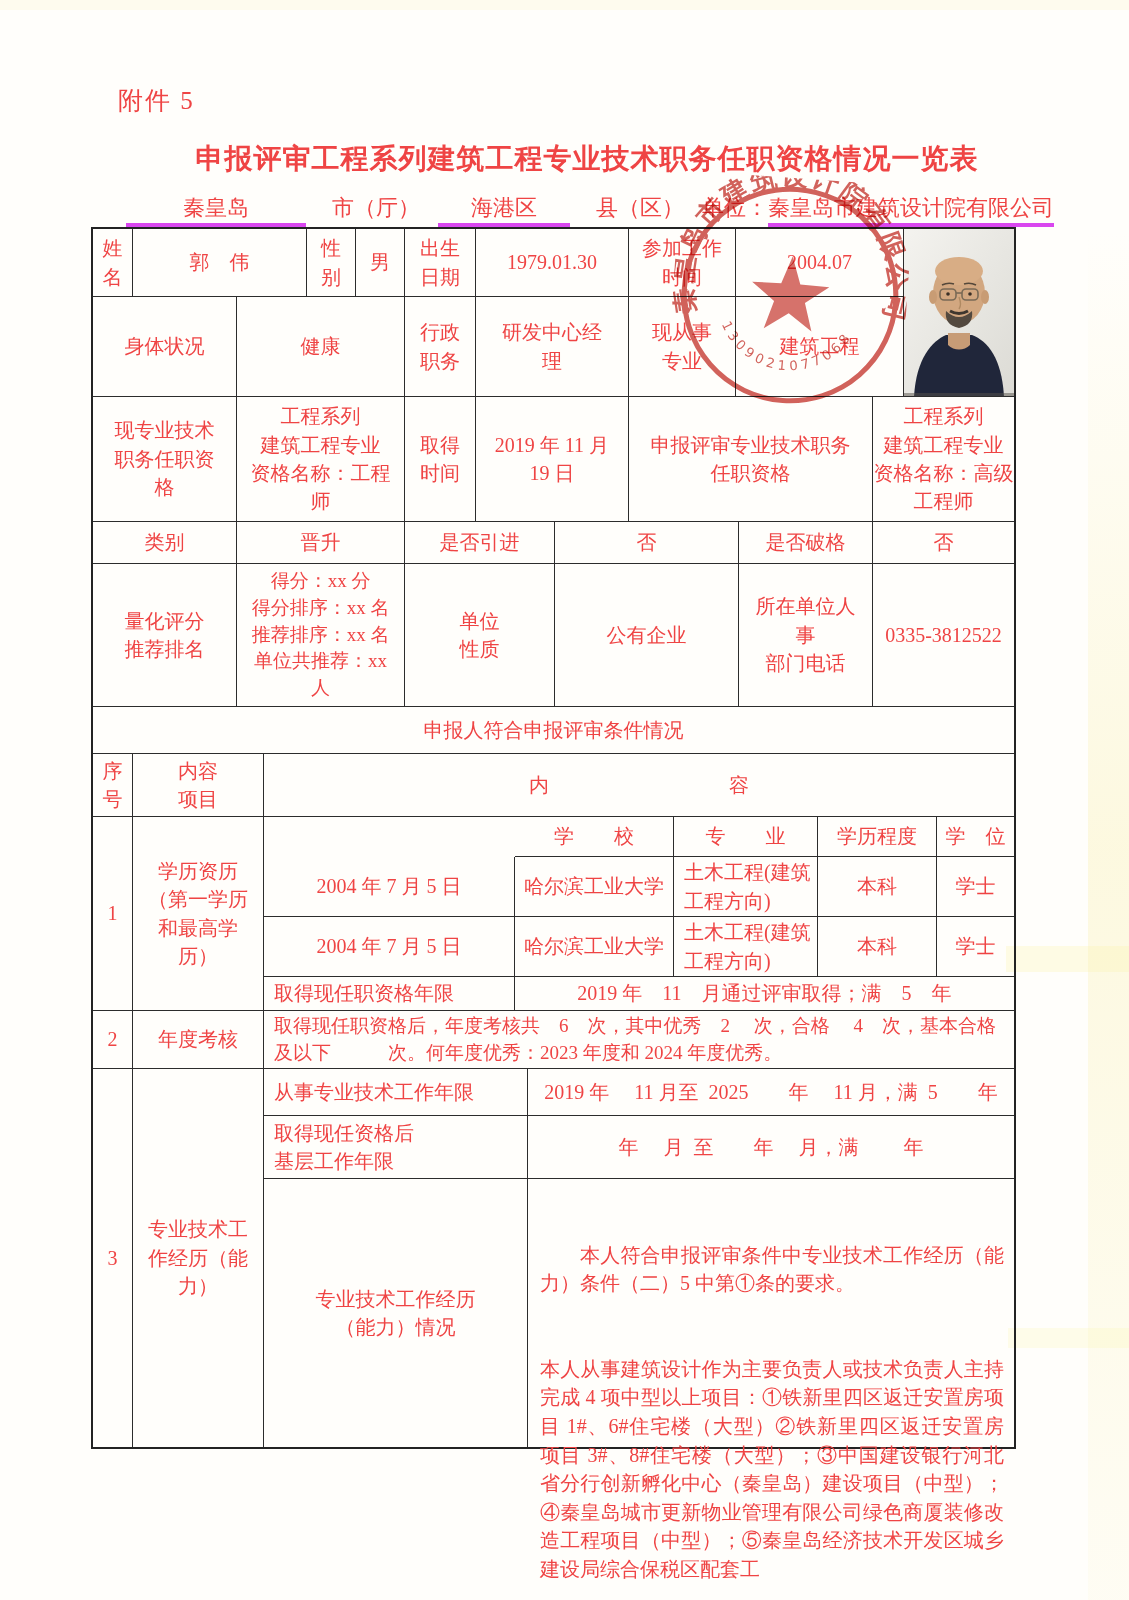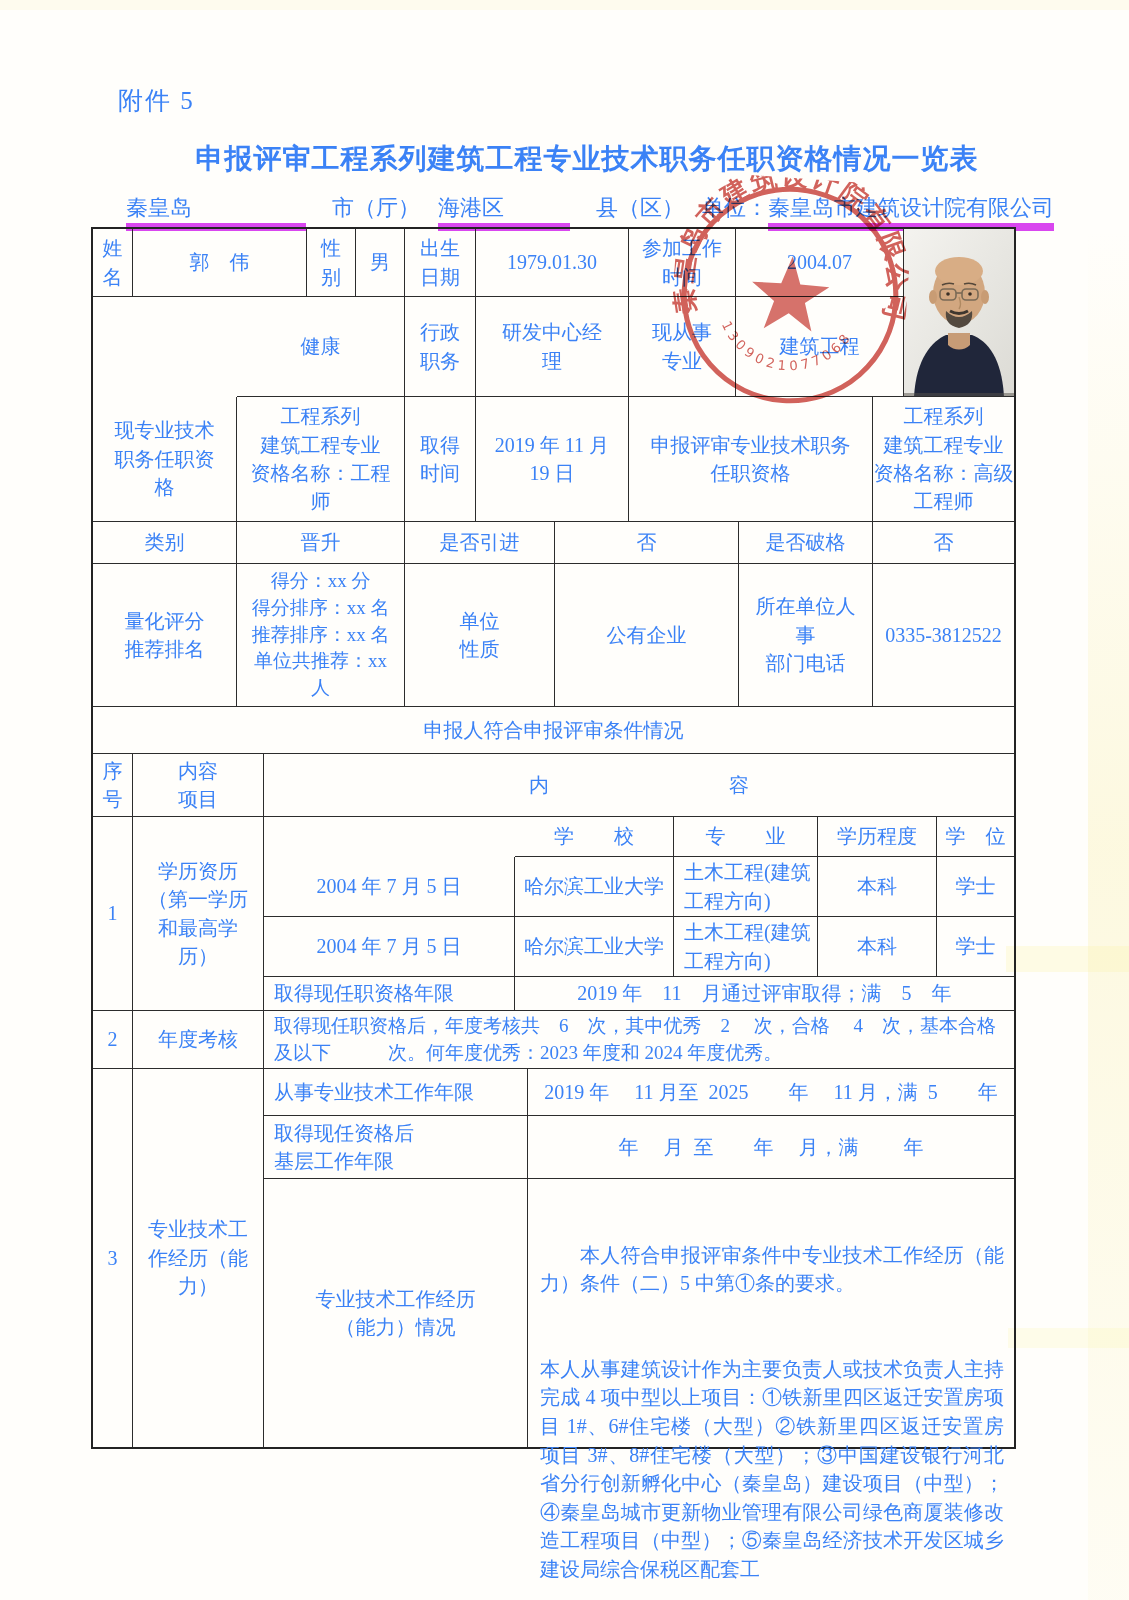--- a/index.html
+++ b/index.html
@@ -1,32 +1,32 @@
 <!DOCTYPE html>
 <html><head>
 <meta charset="utf-8">
 <style>
   html,body{margin:0;padding:0;background:#ffffff;}
   .page{
     position:relative;width:1129px;height:1600px;margin:0 auto;
     background:#fffefb;overflow:hidden;
-    font-family:"Liberation Serif","DejaVu Serif",serif;color:#3b82f6;
+    font-family:"Liberation Serif","DejaVu Serif",serif;color:#ef4444;
   }
   
   .tint-top{position:absolute;left:0;top:0;width:1129px;height:10px;background:rgba(250,243,190,.22);}
   .tint-right{position:absolute;left:1088px;top:230px;width:41px;height:1370px;
     background:linear-gradient(180deg,rgba(250,240,180,0) 0%,rgba(247,236,160,.30) 45%,rgba(250,242,190,.12) 100%);}
   .tint-a{position:absolute;left:1006px;top:946px;width:123px;height:26px;background:rgba(252,244,170,.28);}
   .tint-b{position:absolute;left:1008px;top:1328px;width:121px;height:20px;background:rgba(252,244,170,.22);}
 
   .attachment{position:absolute;left:118px;top:84px;font-size:25px;letter-spacing:2px;}
   .doc-title{position:absolute;left:0;right:0;top:140px;text-align:center;
     font-size:28px;font-weight:bold;letter-spacing:1px;padding-left:45px;}
   .header-line{position:absolute;left:126px;top:193px;width:900px;font-size:22px;white-space:nowrap;}
-  .u{display:inline-block;border-bottom:8px solid #d946ef;text-align:left;font-family:Liberation Mono, monospace;}
+  .u{display:inline-block;border-bottom:4px solid #d946ef;text-align:center;font-family:Liberation Mono, monospace;}
   .u-city{min-width:180px;}
   .u-county{min-width:132px;}
   .hl-gap{display:inline-block;width:26px;}
   .hl-gap-s{display:inline-block;width:18px;}
 
   
   .form-table{position:absolute;left:91px;top:227px;width:921px;height:1218px;
     border:2.2px solid #232323;box-sizing:content-box;}
   .cell{position:absolute;box-sizing:border-box;
     border-right:1.6px solid #2c2c2c;border-bottom:1.6px solid #2c2c2c;
@@ -103,20 +103,21 @@
         <path d="M60,55 q6,-2 12,1" stroke="#55483a" stroke-width="1.6" fill="none"></path>
 
         <path d="M55,68 q3,8 0,12" stroke="#b08a62" stroke-width="1.4" fill="none"></path>
 
         <path d="M42,82 q13,12 26,0 q2,14 -13,17 q-15,-3 -13,-17 Z" fill="#53493f"></path>
         <path d="M46,82 q9,5 18,0" stroke="#3e362e" stroke-width="3" fill="none"></path>
         <rect x="0" y="164" width="110" height="4" fill="#55524a" opacity=".5"></rect>
       </svg>
     </div>
 
+    <div class="cell" style="left:0;top:68px;width:144px;height:100px">身体状况</div>
     <div class="cell" style="left:144px;top:68px;width:168px;height:100px">健康</div>
     <div class="cell" style="left:312px;top:68px;width:71px;height:100px">行政
 职务</div>
     <div class="cell" style="left:383px;top:68px;width:153px;height:100px">研发中心经
 理</div>
     <div class="cell" style="left:536px;top:68px;width:107px;height:100px">现从事
 专业</div>
     <div class="cell" style="left:643px;top:68px;width:168px;height:100px">建筑工程</div>
 
     <div class="cell" style="left:0;top:168px;width:144px;height:125px">现专业技术

